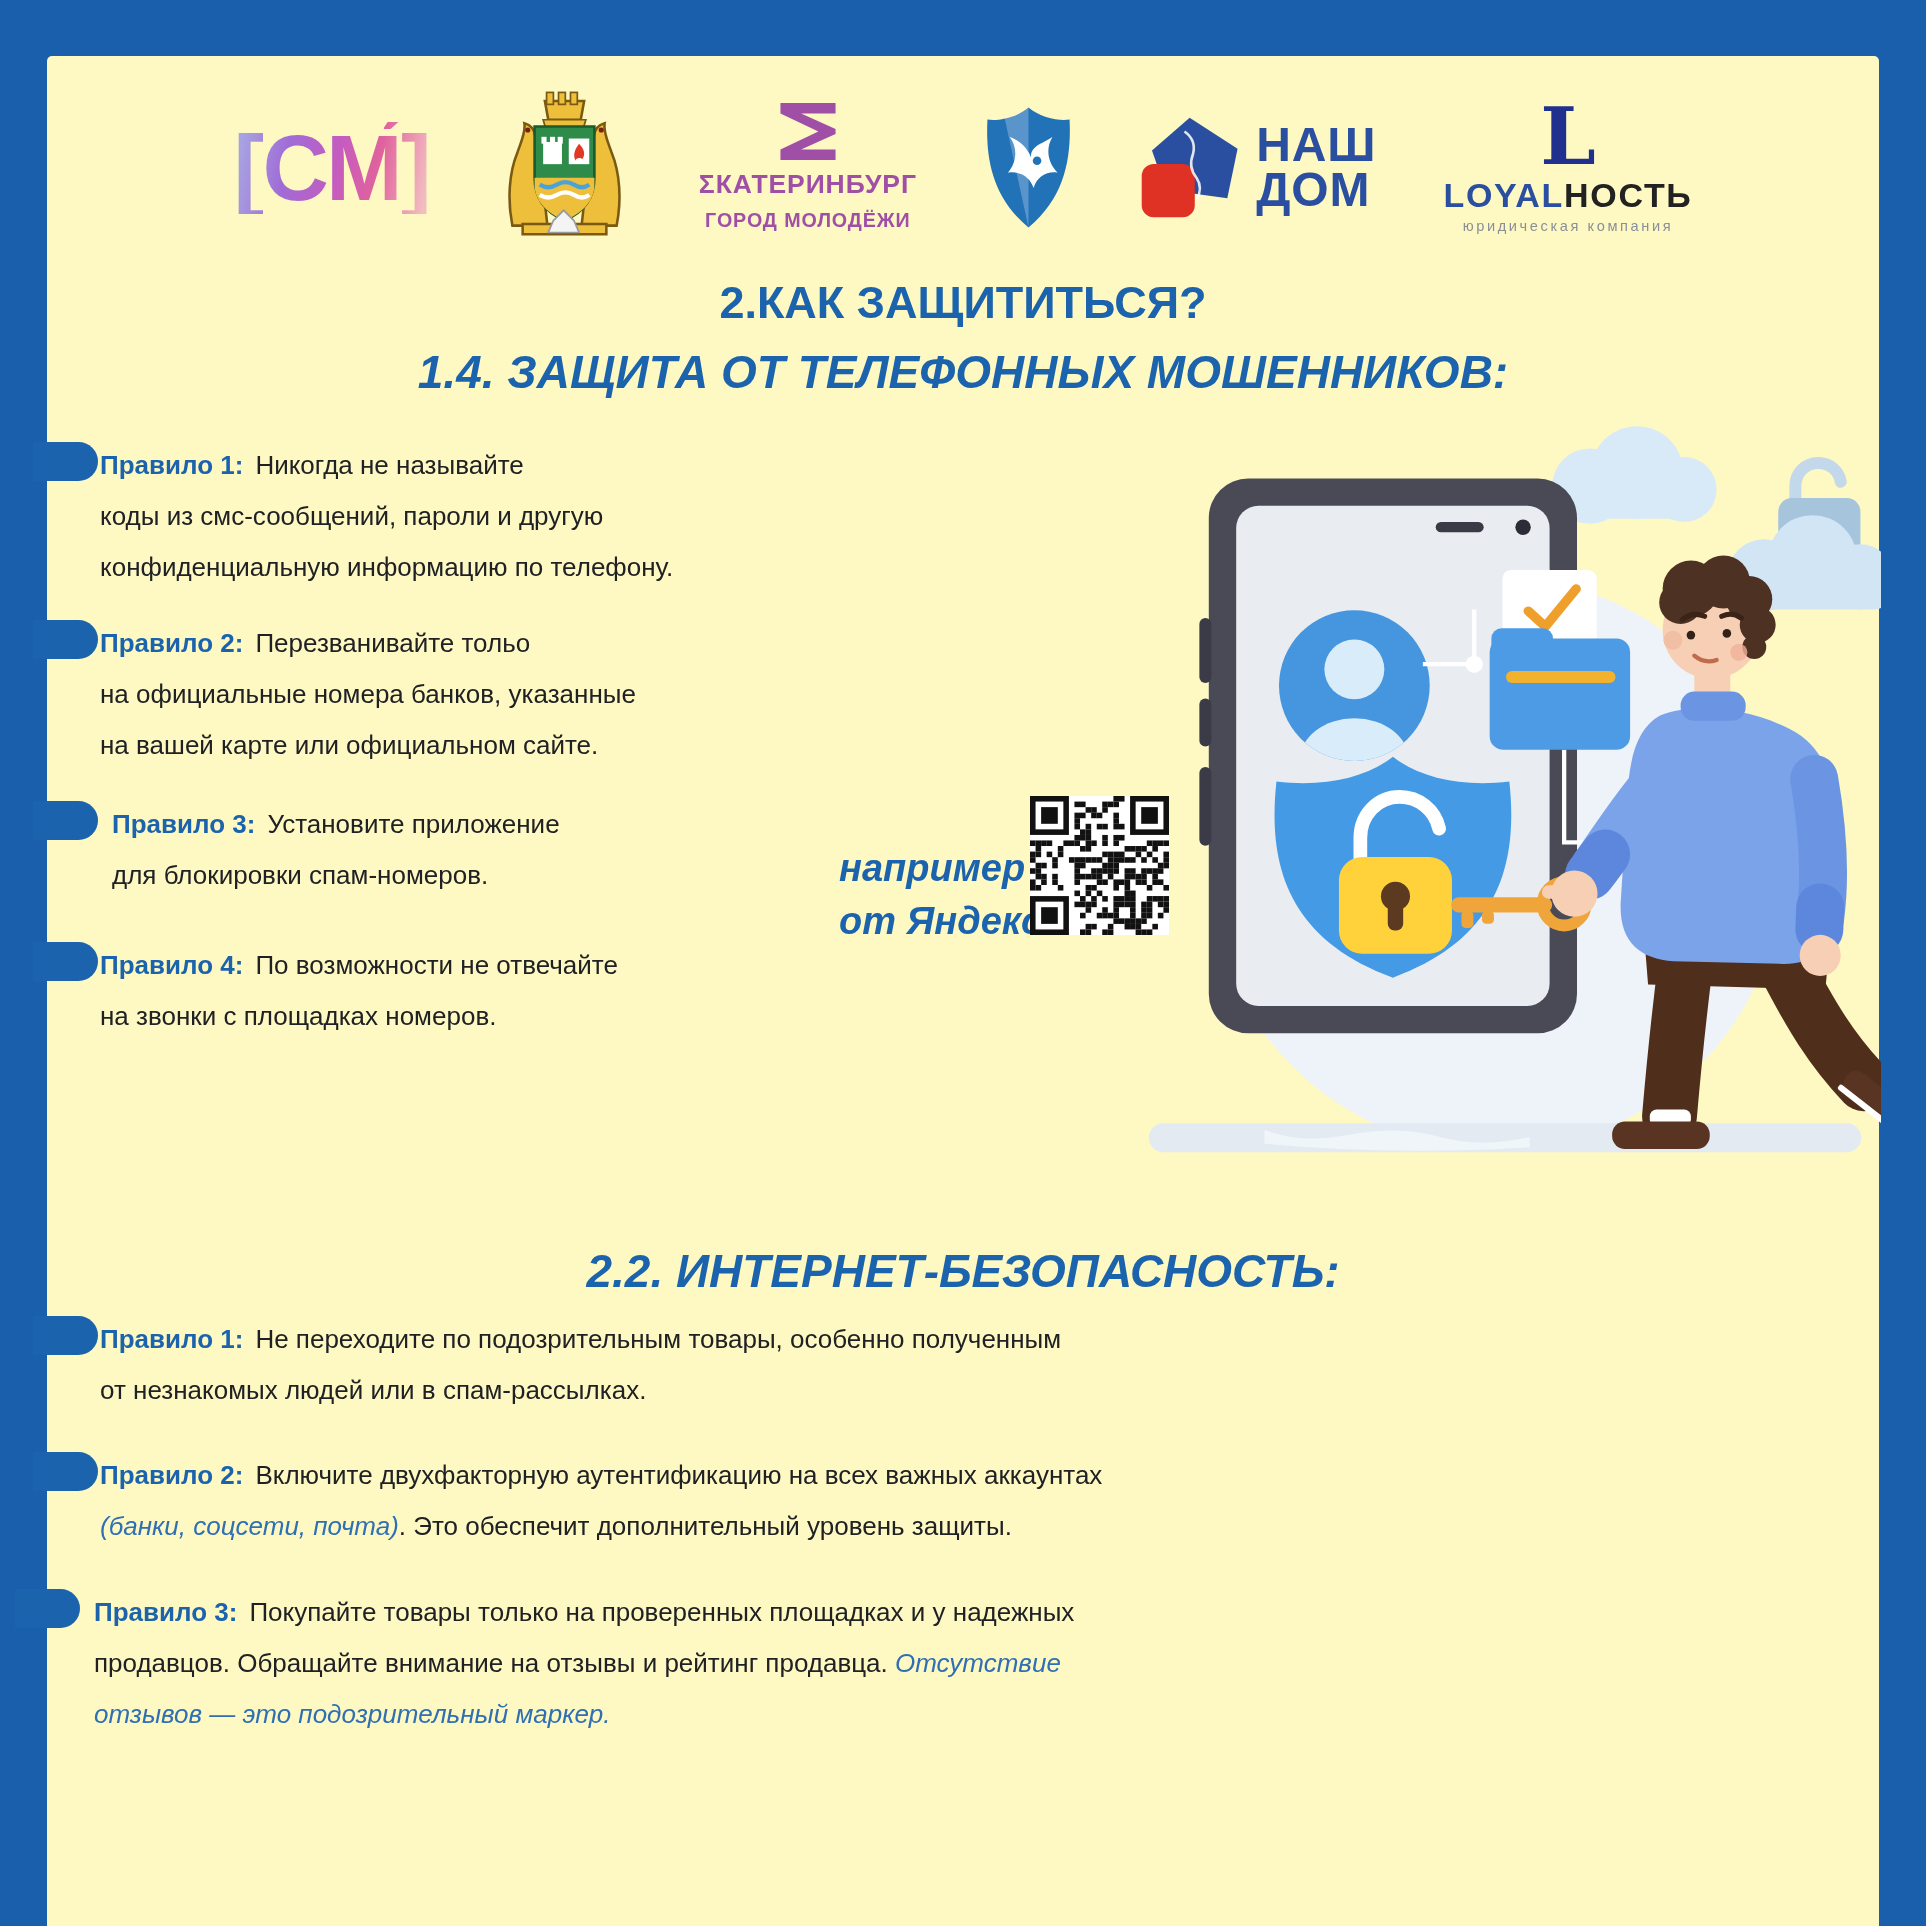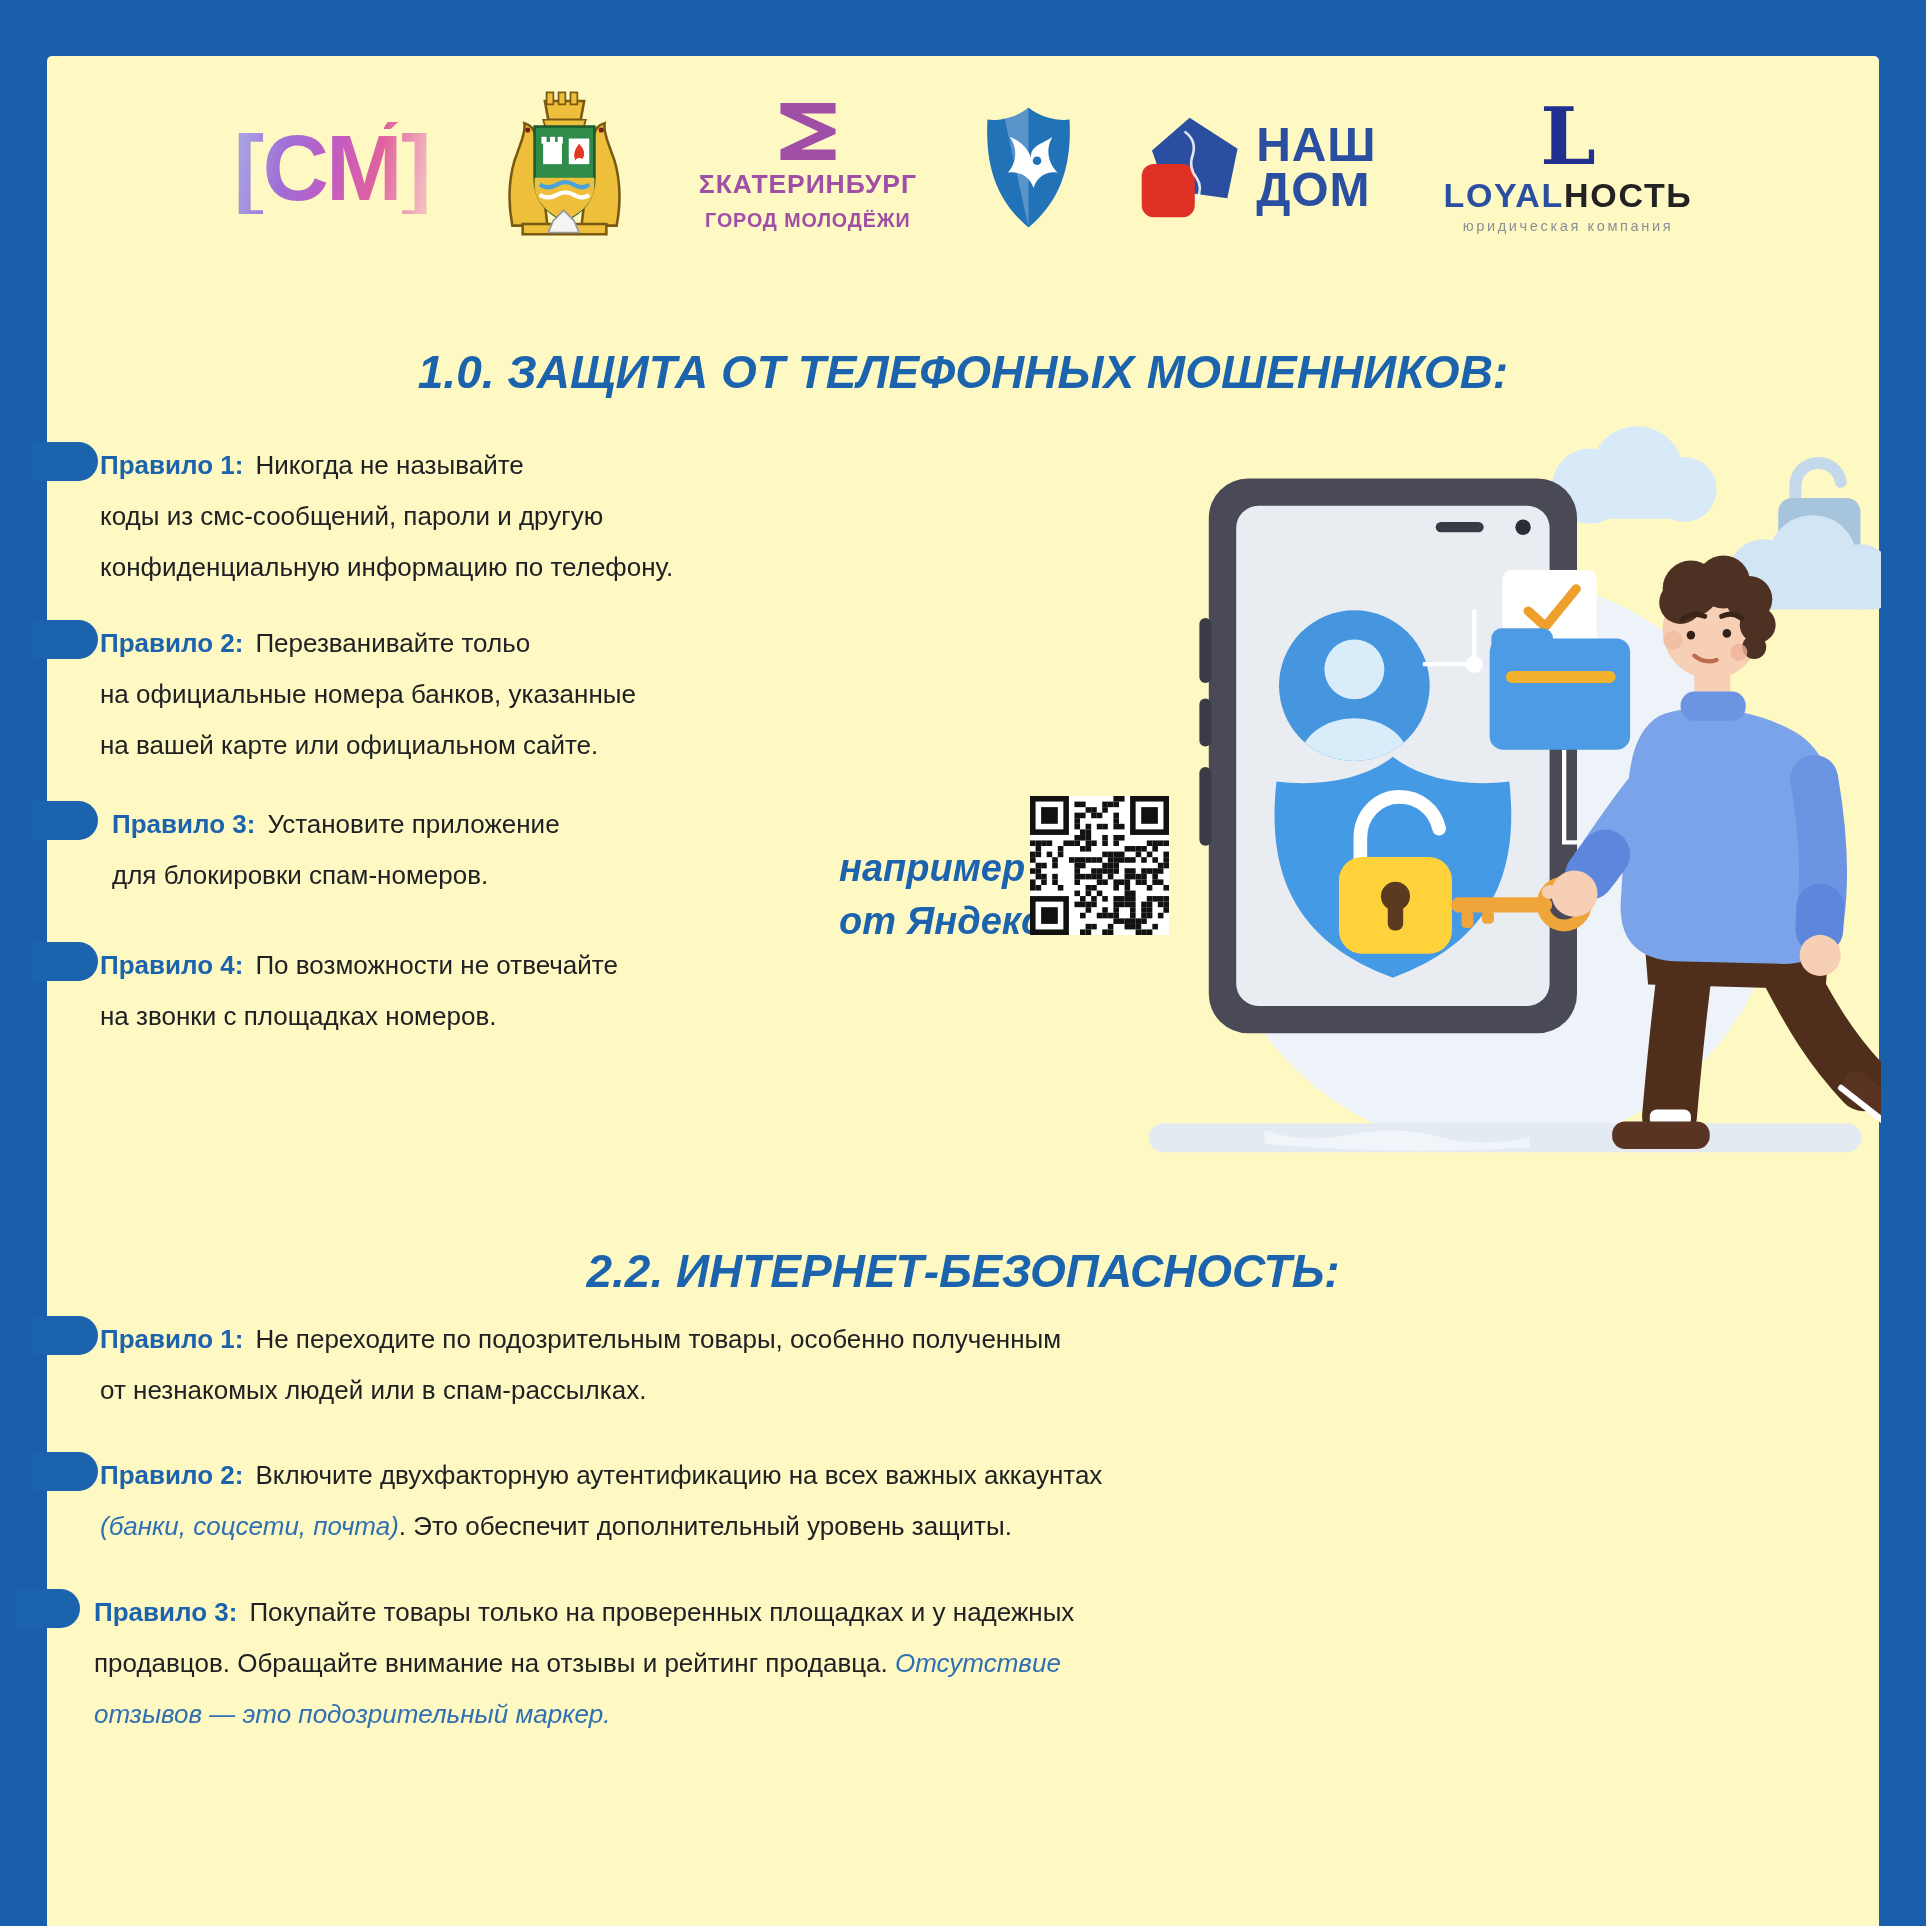--- a/index.html
+++ b/index.html
@@ -135,21 +135,22 @@
       </div>
     </div>
 
     <div class="loyal">
       <div class="mark">L</div>
       <div class="word"><span class="b">LOYAL</span><span class="k">НОСТЬ</span></div>
       <div class="sub">юридическая компания</div>
     </div>
   </div>
 
-  <div class="h-sec1">1.0. ЗАЩИТА ОТ ТЕЛЕФОННЫХ МОШЕННИКОВ:</div>
+  <div class="h-main">2.КАК ЗАЩИТИТЬСЯ?</div>
+  <div class="h-sec1">1.4. ЗАЩИТА ОТ ТЕЛЕФОННЫХ МОШЕННИКОВ:</div>
 
   <div class="rule" style="top:384px">
     <span class="tab"></span>
     <span class="line"><strong class="rl">Правило 1:</strong><span>Никогда не называйте</span></span>
     <span class="line">коды из смс-сообщений, пароли и другую</span>
     <span class="line">конфиденциальную информацию по телефону.</span>
   </div>
 
   <div class="rule" style="top:562px">
     <span class="tab"></span>

